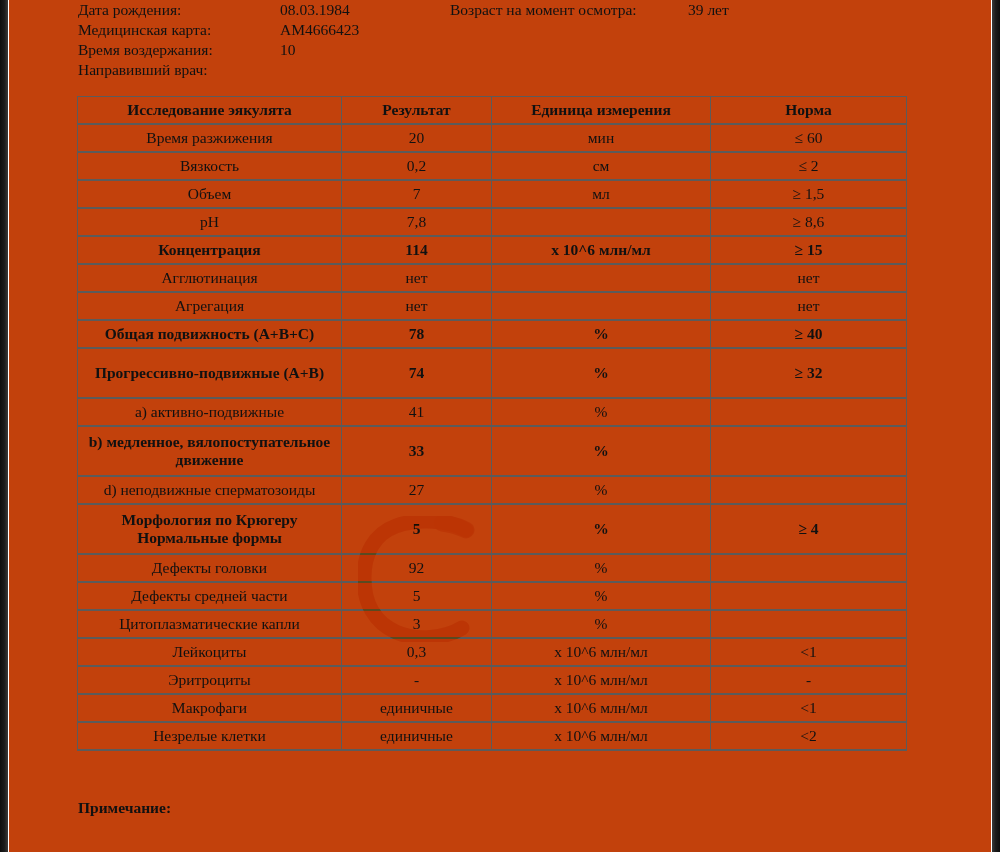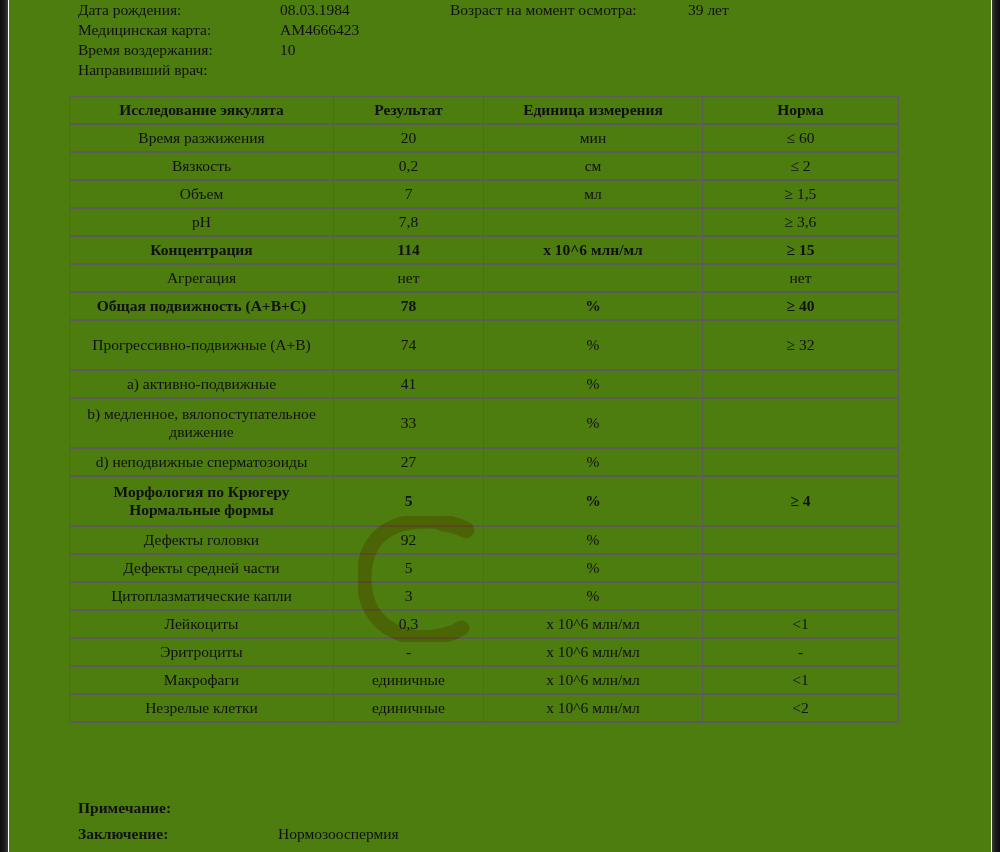--- a/index.html
+++ b/index.html
@@ -27,21 +27,21 @@
   }
   .edge-band.left  { left: 0; }
   .edge-band.right { right: 0; background: linear-gradient(270deg,#0d0d0d 0%, #1b1b1b 55%, #3a3a3a 100%); }
 
   .page {
     position: absolute;
     left: 9px;
     right: 9px;
     top: 0;
     bottom: 0;
-    background: #4d7c0f;
+    background: #c2410c;
   }
 
   
   .meta {
     position: absolute;
     left: 69px;
     top: 0px;
     width: 830px;
   }
   .meta-row {
@@ -53,21 +53,21 @@
     white-space: nowrap;
   }
   .meta-label    { width: 202px; flex: 0 0 202px; }
   .meta-value    { width: 170px; flex: 0 0 170px; }
   .meta-label-2  { width: 238px; flex: 0 0 238px; }
   .meta-value-2  { flex: 0 0 auto; }
 
   
   .tbl-wrap {
     position: absolute;
-    left: 60px;
+    left: 68px;
     top: 96px;
     width: 829px;
   }
   table.report {
     border-collapse: collapse;
     width: 100%;
     table-layout: fixed;
     font-size: 15.5px;
   }
   table.report col.c1 { width: 264px; }
@@ -85,21 +85,21 @@
     line-height: 1.15;
     position: relative;
     background: transparent;
   }
   table.report thead th {
     font-weight: bold;
     height: 22px;
     border-bottom-width: 2px;
   }
   table.report td.r1 { height: 22px; }
-  table.report tr.tall td { height: 44px; }
+  table.report tr.tall td { height: 44px; font-weight: bold; }
   table.report td.bold { font-weight: bold; }
 
   
   .highlight-c {
     position: absolute;
     left: 349px;
     top: 516px;
     width: 122px;
     height: 126px;
     z-index: 25;
@@ -190,27 +190,33 @@
           <tr>
             <td class="r1">Объем</td>
             <td class="r1">7</td>
             <td class="r1">мл</td>
             <td class="r1">≥ 1,5</td>
           </tr>
           <tr>
             <td class="r1">pH</td>
             <td class="r1">7,8</td>
             <td class="r1"></td>
-            <td class="r1">≥ 3,6</td>
+            <td class="r1">≥ 8,6</td>
           </tr>
           <tr>
             <td class="r1 bold">Концентрация</td>
             <td class="r1 bold">114</td>
             <td class="r1 bold">x 10^6 млн/мл</td>
             <td class="r1 bold">≥ 15</td>
+          </tr>
+          <tr>
+            <td class="r1">Агглютинация</td>
+            <td class="r1">нет</td>
+            <td class="r1"></td>
+            <td class="r1">нет</td>
           </tr>
           <tr>
             <td class="r1">Агрегация</td>
             <td class="r1">нет</td>
             <td class="r1"></td>
             <td class="r1">нет</td>
           </tr>
           <tr>
             <td class="r1 bold">Общая подвижность (А+В+С)</td>
             <td class="r1 bold">78</td>
@@ -300,19 +306,15 @@
              C 6 86, 16 106, 38 116
              C 58 125, 86 123, 104 112" fill="none" stroke="#F7C948" stroke-opacity="0.88" stroke-width="15" stroke-linecap="round" stroke-linejoin="round"></path>
     <path d="M108 14 C 100 10, 92 8, 84 7" fill="none" stroke="#F7C948" stroke-opacity="0.75" stroke-width="17" stroke-linecap="round"></path>
   </svg>
 
   <div class="footer">
     <div class="footer-row">
       <span class="footer-label">Примечание:</span>
       <span class="footer-value"></span>
     </div>
-    <div class="footer-row">
-      <span class="footer-label">Заключение:</span>
-      <span class="footer-value">Нормозооспермия</span>
-    </div>
   </div>
 
 </div>
 
 </body></html>

